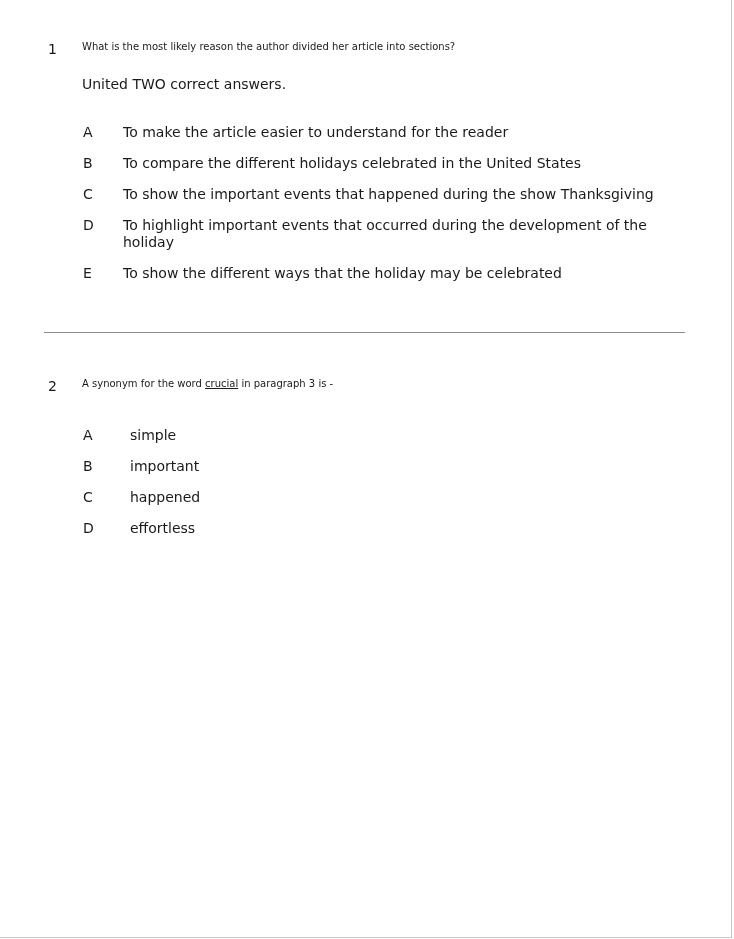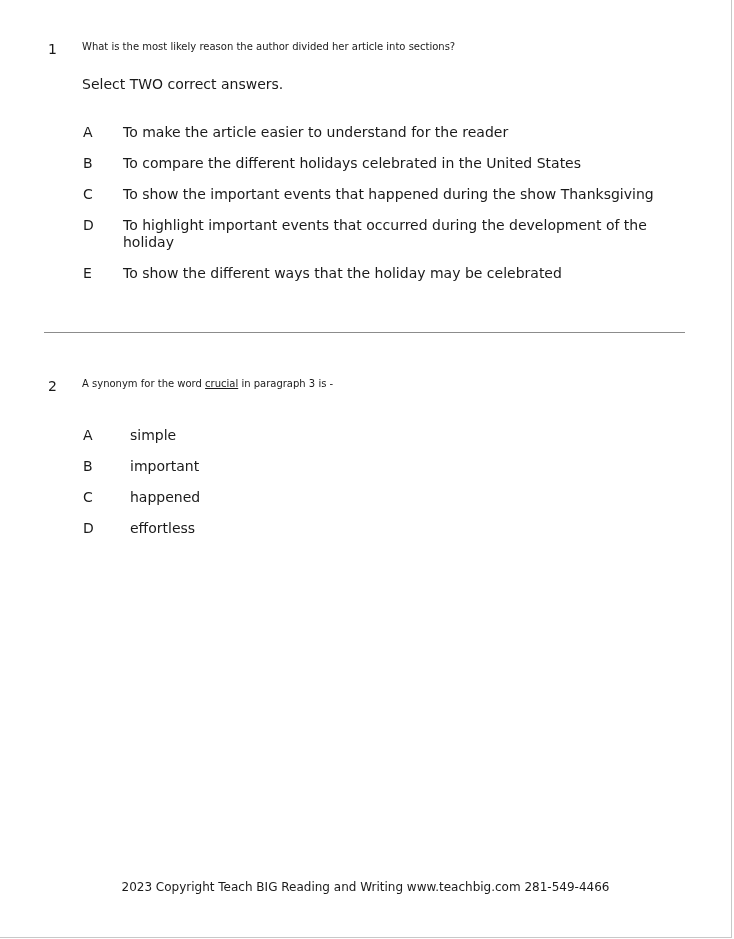--- a/index.html
+++ b/index.html
@@ -22,21 +22,21 @@
               font-size: 12px; }
   </style>
 </head>
 <body>
 
 <div class="page">
 
   <div>
     <span class="qnum" style="top:41px">1</span>
     <span class="qtext" style="top:41px">What is the most likely reason the author divided her article into sections?</span>
-    <span class="instr" style="top:76px"><span>Select </span><b>TWO</b><span> correct answers.</span></span>
+    <span class="instr" style="top:76px"><span>United </span><b>TWO</b><span> correct answers.</span></span>
 
     <div class="opt" style="top:124px">
       <span class="letter">A</span>
       <span class="text">To make the article easier to understand for the reader</span>
     </div>
     <div class="opt" style="top:155px">
       <span class="letter">B</span>
       <span class="text">To compare the different holidays celebrated in the United States</span>
     </div>
     <div class="opt" style="top:186px">
@@ -70,14 +70,13 @@
     <div class="opt opt2" style="top:489px">
       <span class="letter">C</span>
       <span class="text">happened</span>
     </div>
     <div class="opt opt2" style="top:520px">
       <span class="letter">D</span>
       <span class="text">effortless</span>
     </div>
   </div>
 
-  <div class="footer">2023 Copyright Teach BIG Reading and Writing www.teachbig.com 281-549-4466</div>
 </div>
 
 </body></html>

